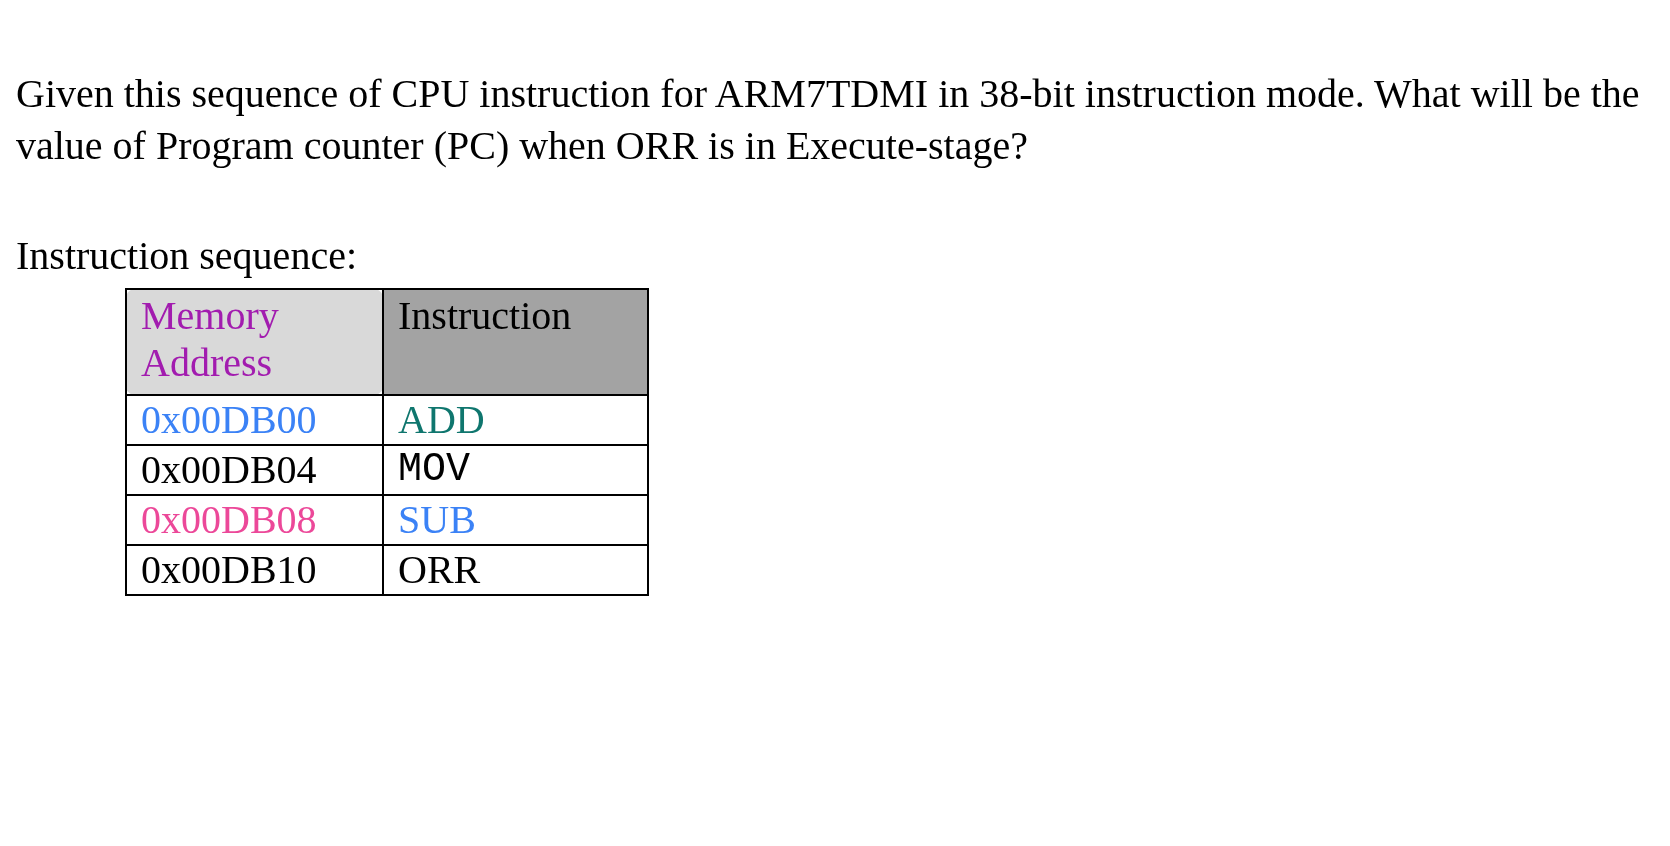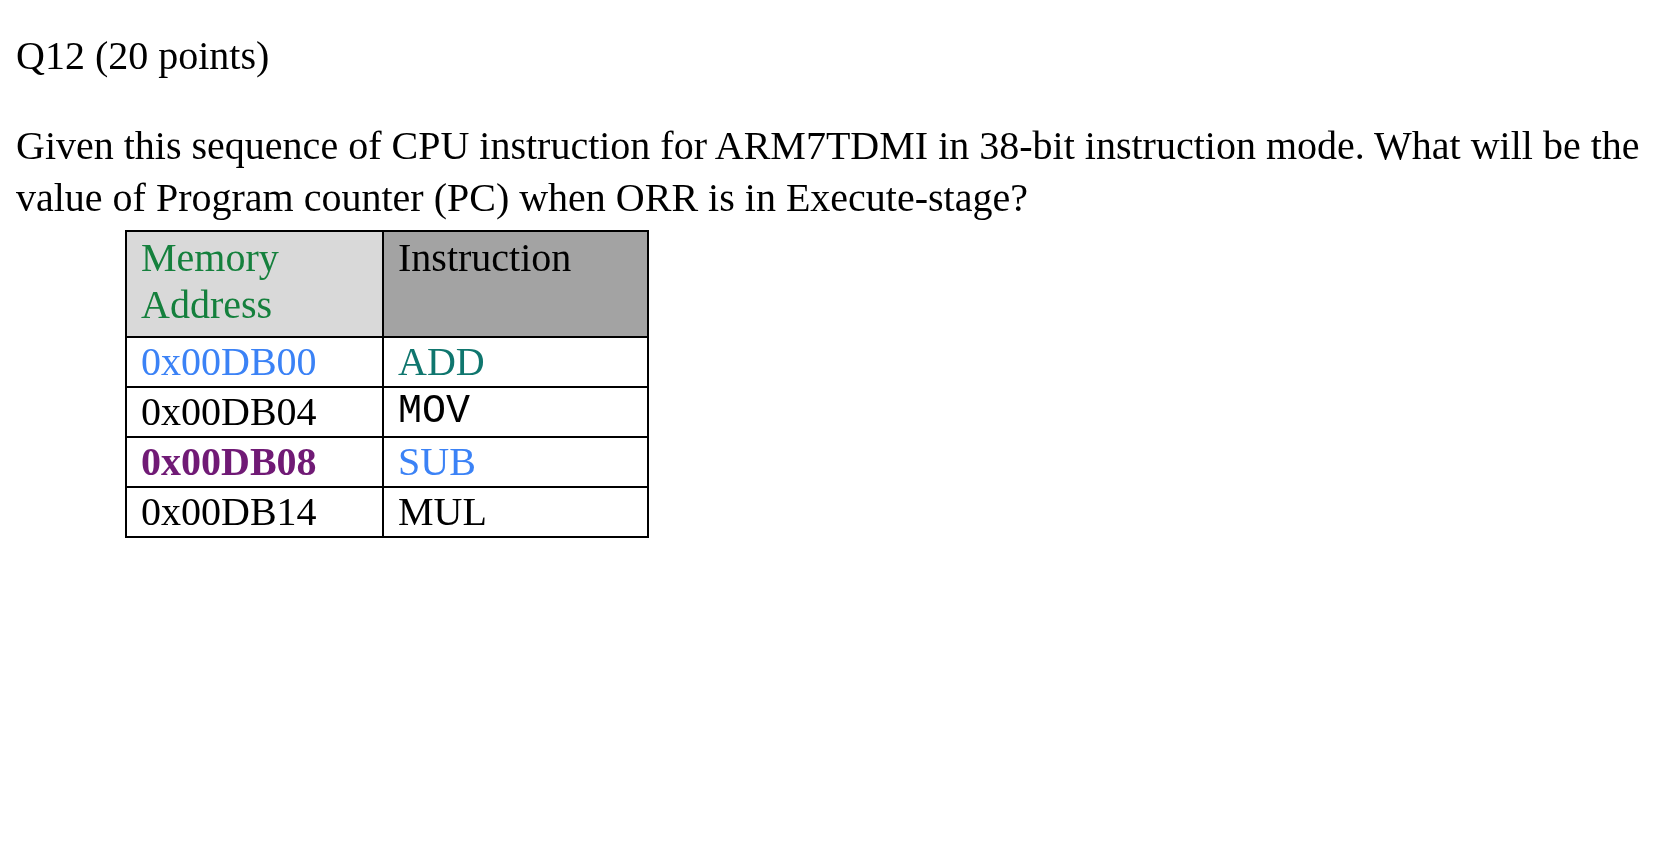--- a/index.html
+++ b/index.html
@@ -67,49 +67,49 @@
     line-height: 47px;
     height: 48px;
     white-space: nowrap;
   }
 </style>
 </head>
 <body>
 
 <div class="doc">
 
-  <p class="q-title">Q12 (20 points)</p>
 
   <p class="q-text">Given this sequence of CPU instruction for ARM7TDMI in 38-bit instruction mode. What will be the value of Program counter (PC) when ORR is in Execute-stage?</p>
 
+  <p class="table-label">Instruction sequence:</p>
 
   <table class="instr-table">
     <colgroup>
       <col class="c-addr">
       <col class="c-instr">
     </colgroup>
     <thead>
       <tr>
-        <th style="background: rgb(217, 217, 217); border-color: rgb(0, 0, 0); color: #15803d;">Memory Address</th>
+        <th style="background: rgb(217, 217, 217); border-color: rgb(0, 0, 0); color: #a21caf; border-radius: 9px;">Memory Address</th>
         <th style="background: #a3a3a3; border-color: rgb(0, 0, 0); color: rgb(0, 0, 0);">Instruction</th>
       </tr>
     </thead>
     <tbody>
       <tr>
         <td style="border-color: rgb(0, 0, 0); color: #3b82f6;">0x00DB00</td>
         <td style="border-color: rgb(0, 0, 0); color: #0f766e;">ADD</td>
       </tr>
       <tr>
         <td style="border-color: rgb(0, 0, 0); color: rgb(0, 0, 0); margin-top: 33px;">0x00DB04</td>
         <td style="border-color: rgb(0, 0, 0); color: rgb(0, 0, 0); font-family: Liberation Mono, monospace;">MOV</td>
       </tr>
       <tr>
-        <td style="border-color: rgb(0, 0, 0); color: #701a75; font-weight: bold;">0x00DB08</td>
+        <td style="border-color: rgb(0, 0, 0); color: #ec4899;">0x00DB08</td>
         <td style="border-color: rgb(0, 0, 0); color: #3b82f6; border-radius: 8px;">SUB</td>
       </tr>
       <tr>
-        <td style="border-color: rgb(0, 0, 0); color: rgb(0, 0, 0);">0x00DB14</td>
-        <td style="border-color: rgb(0, 0, 0); color: rgb(0, 0, 0);">MUL</td>
+        <td style="border-color: rgb(0, 0, 0); color: rgb(0, 0, 0);">0x00DB10</td>
+        <td style="border-color: rgb(0, 0, 0); color: rgb(0, 0, 0);">ORR</td>
       </tr>
     </tbody>
   </table>
 
 </div>
 
 </body></html>

